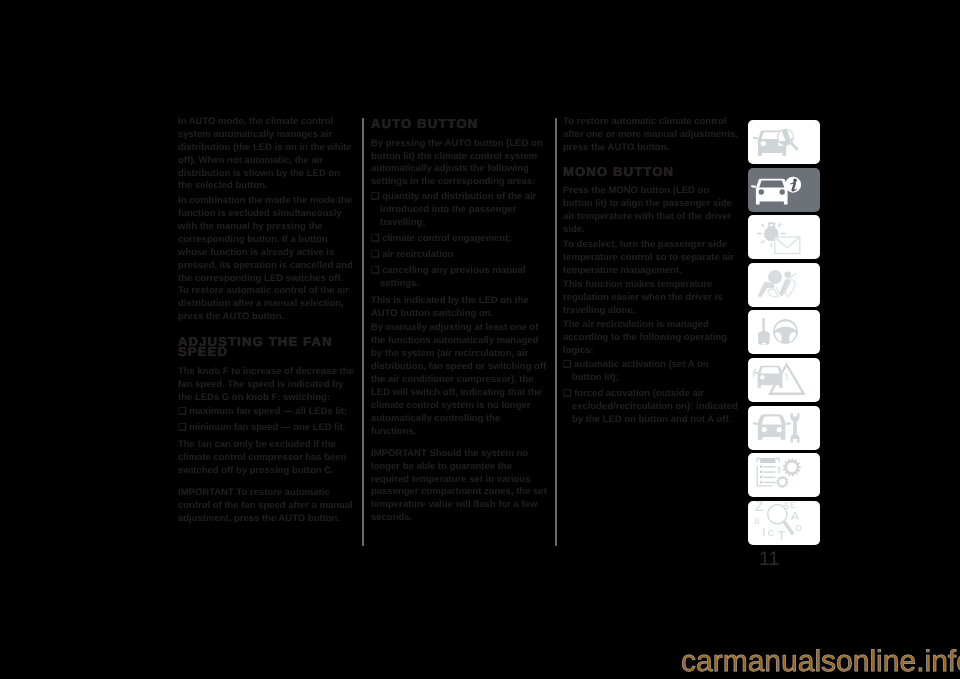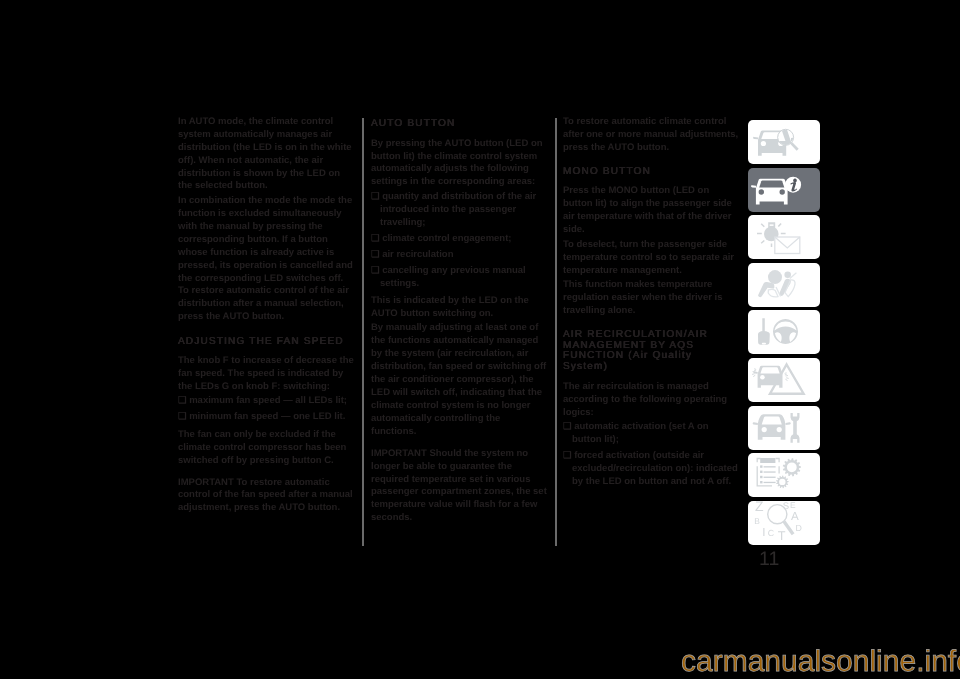--- a/index.html
+++ b/index.html
@@ -9,21 +9,21 @@
   .col{transform:translateZ(0);position:absolute;top:115.7px;width:176px;color:#231f20;font-size:9.5px;line-height:12.95px;font-weight:bold;}
   .c1{left:178px;}
   .c2{left:371px;}
   .c3{left:563px;}
   .divider{position:absolute;width:2px;background:#6a6a6a;top:118px;height:428px;}
   .d1{left:362px;}
   .d2{left:555px;}
   p{margin:0 0 1.4px 0;}
   p.imp{margin-top:9px;}
   .bul+p{margin-top:4.3px;}
-  h3{margin:12.2px 0 0 0;padding:0 0 8.0px 0;font-size:10px;line-height:10.7px;font-weight:normal;letter-spacing:1.2px;text-shadow:0.35px 0 0 currentColor,-0.35px 0 0 currentColor,0 0.3px 0 currentColor,0 -0.3px 0 currentColor;}
+  h3{margin:12.2px 0 0 0;padding:0 0 8.0px 0;font-size:13px;line-height:10.7px;font-weight:bold;letter-spacing:1.2px;text-shadow:0.35px 0 0 currentColor,-0.35px 0 0 currentColor,0 0.3px 0 currentColor,0 -0.3px 0 currentColor;}
   .col>h3:first-child{margin-top:3.2px;}
   .bul{margin:0 0 3px 0;padding-left:9px;text-indent:-9px;}
   .sidebar{position:absolute;left:748px;top:120px;width:72px;}
   .sb-item{position:absolute;left:0;width:72px;height:44px;background:#fff;border-radius:5px;overflow:hidden;}
   .sb-item.sel{background:#6d7178;}
   .sb-item svg{position:absolute;left:0;top:0;}
   .sb-item svg text{-webkit-font-smoothing:antialiased;}
   .sb-item{transform:translateZ(0);}
   .sb-item.sel{transform:translateZ(0);}
   .pagenum{transform:translateZ(0);position:absolute;left:759px;top:550px;color:#2d2a2a;font-size:19.5px;line-height:19.5px;font-weight:normal;}
@@ -58,21 +58,20 @@
   <p>By manually adjusting at least one of the functions automatically managed by the system (air recirculation, air distribution, fan speed or switching off the air conditioner compressor), the LED will switch off, indicating that the climate control system is no longer automatically controlling the functions.</p>
   <p class="imp">IMPORTANT Should the system no longer be able to guarantee the required temperature set in various passenger compartment zones, the set temperature value will flash for a few seconds.</p>
  </div>
 
  <div class="col c3">
   <p>To restore automatic climate control after one or more manual adjustments, press the AUTO button.</p>
   <h3>MONO BUTTON</h3>
   <p>Press the MONO button (LED on button lit) to align the passenger side air temperature with that of the driver side.</p>
   <p>To deselect, turn the passenger side temperature control so to separate air temperature management.</p>
   <p>This function makes temperature regulation easier when the driver is travelling alone.</p>
-  <h3>AIR RECIRCULATION/AIR MANAGEMENT BY AQS FUNCTION (Air Quality System)</h3>
   <p>The air recirculation is managed according to the following operating logics:</p>
   <div class="bul">❑ automatic activation (set A on button lit);</div>
   <div class="bul">❑ forced activation (outside air excluded/recirculation on): indicated by the LED on button <span class="recirc"></span> and not A off.</div>
  </div>
 
  <div class="sidebar" id="sidebar">
 
   <div class="sb-item" style="top:0px">
    <svg viewBox="0 0 72 44" width="72" height="44">
     <g fill="#d0d5d8">

